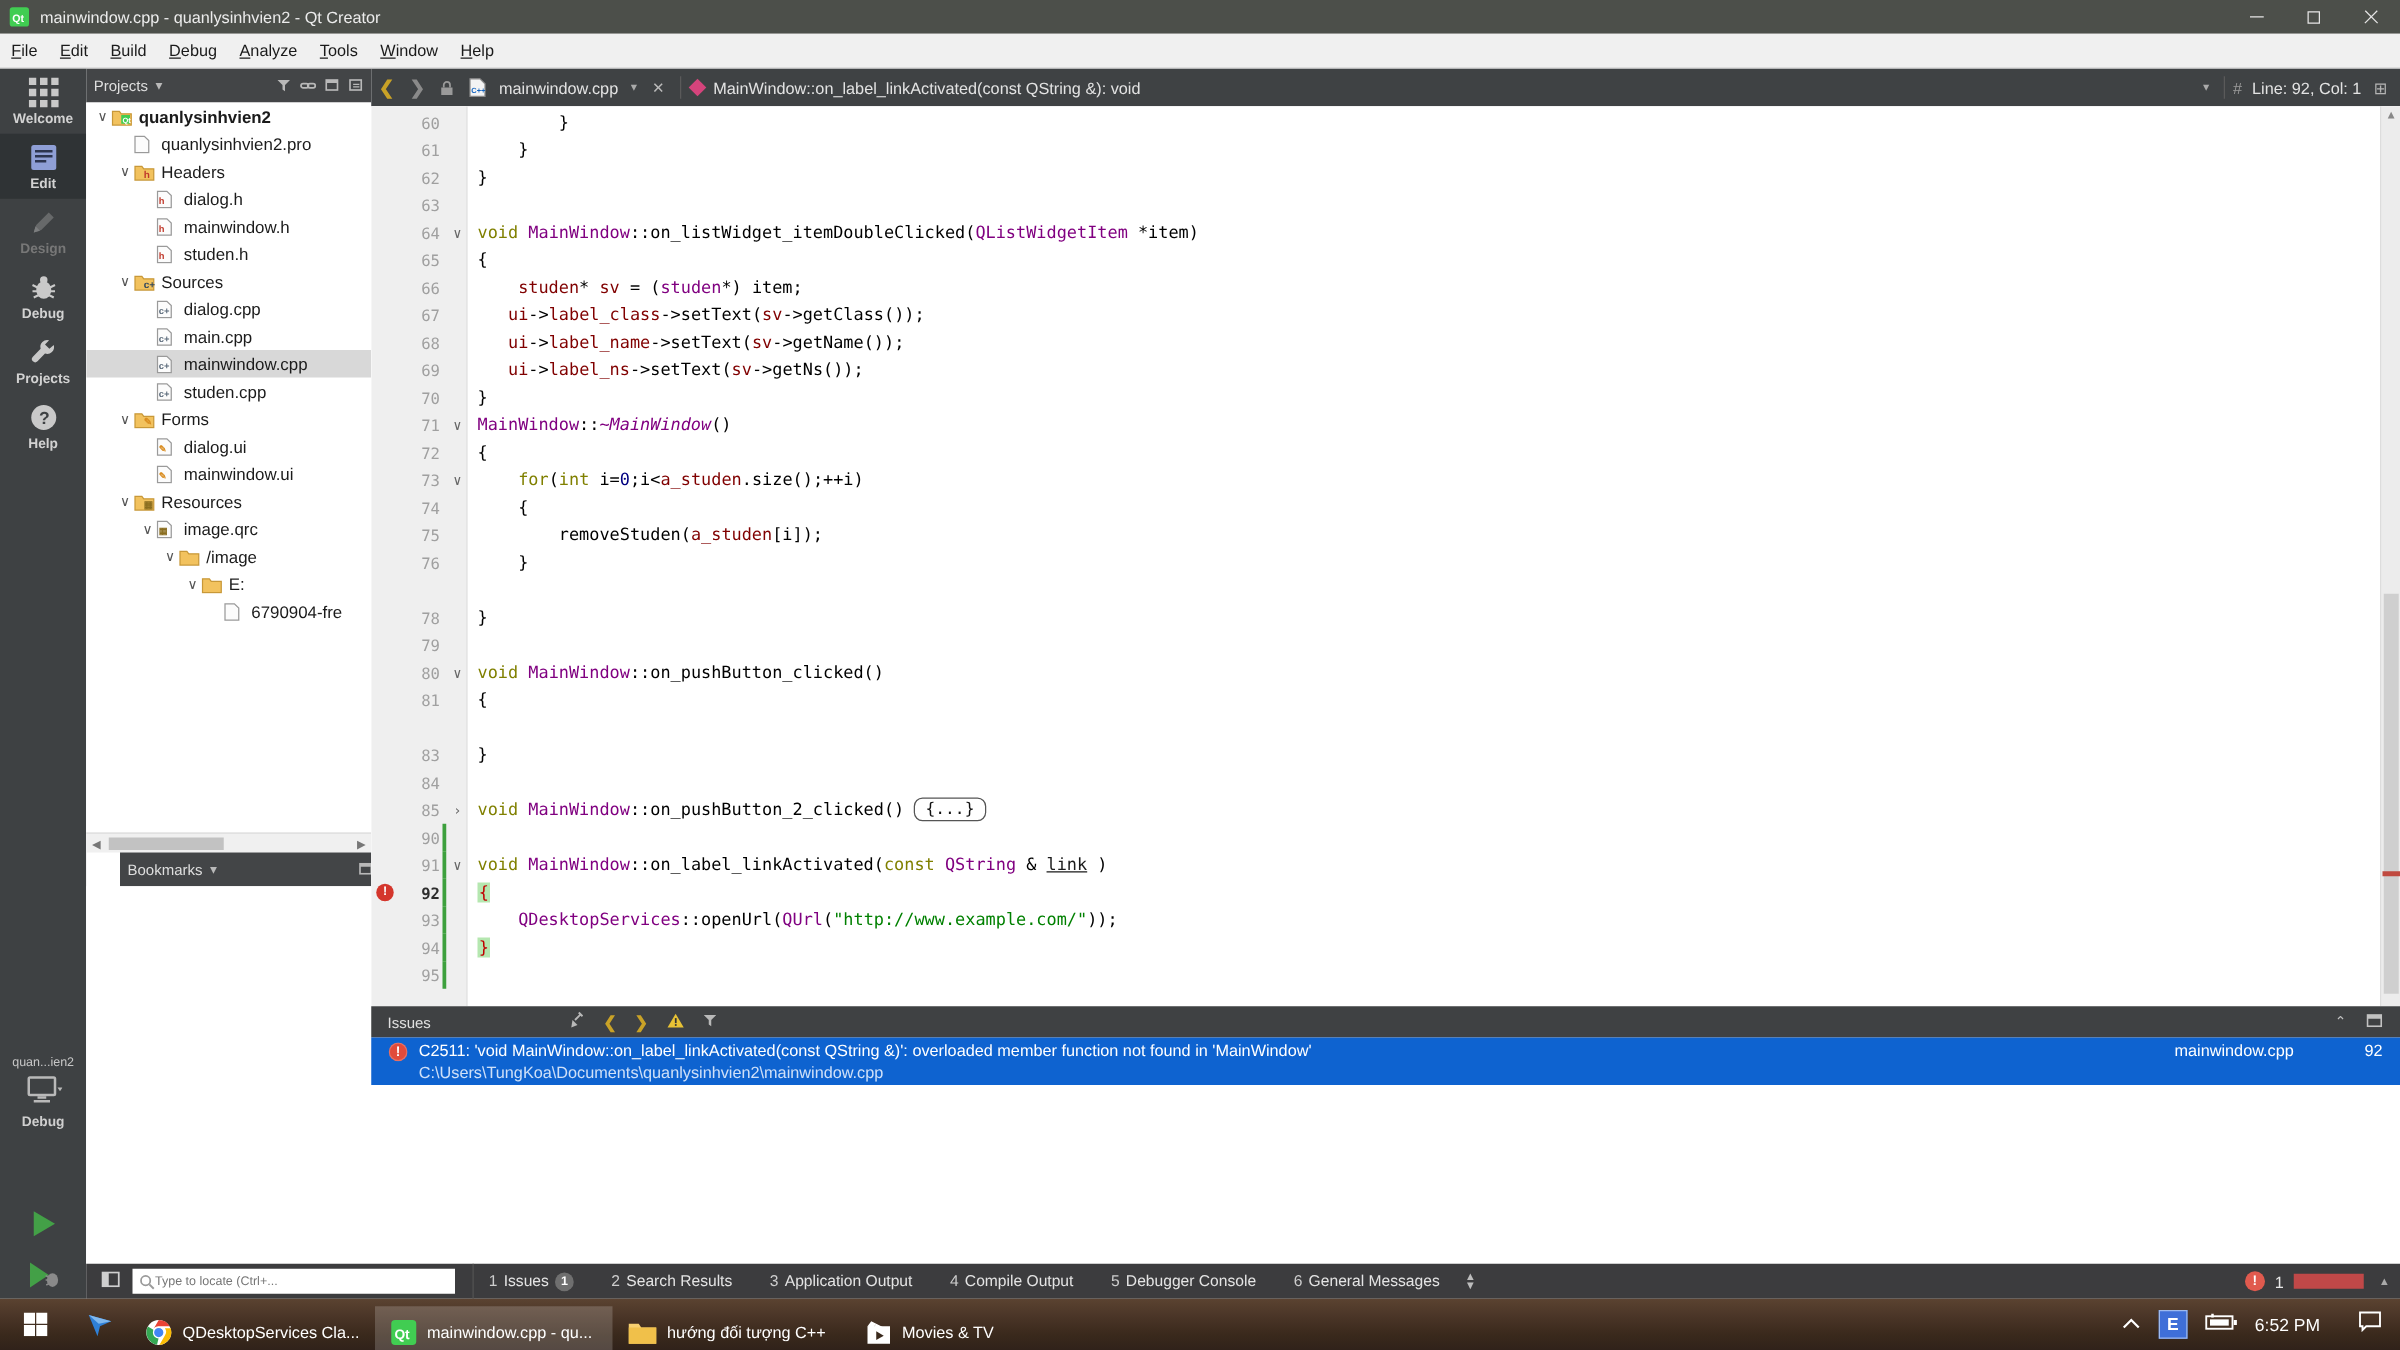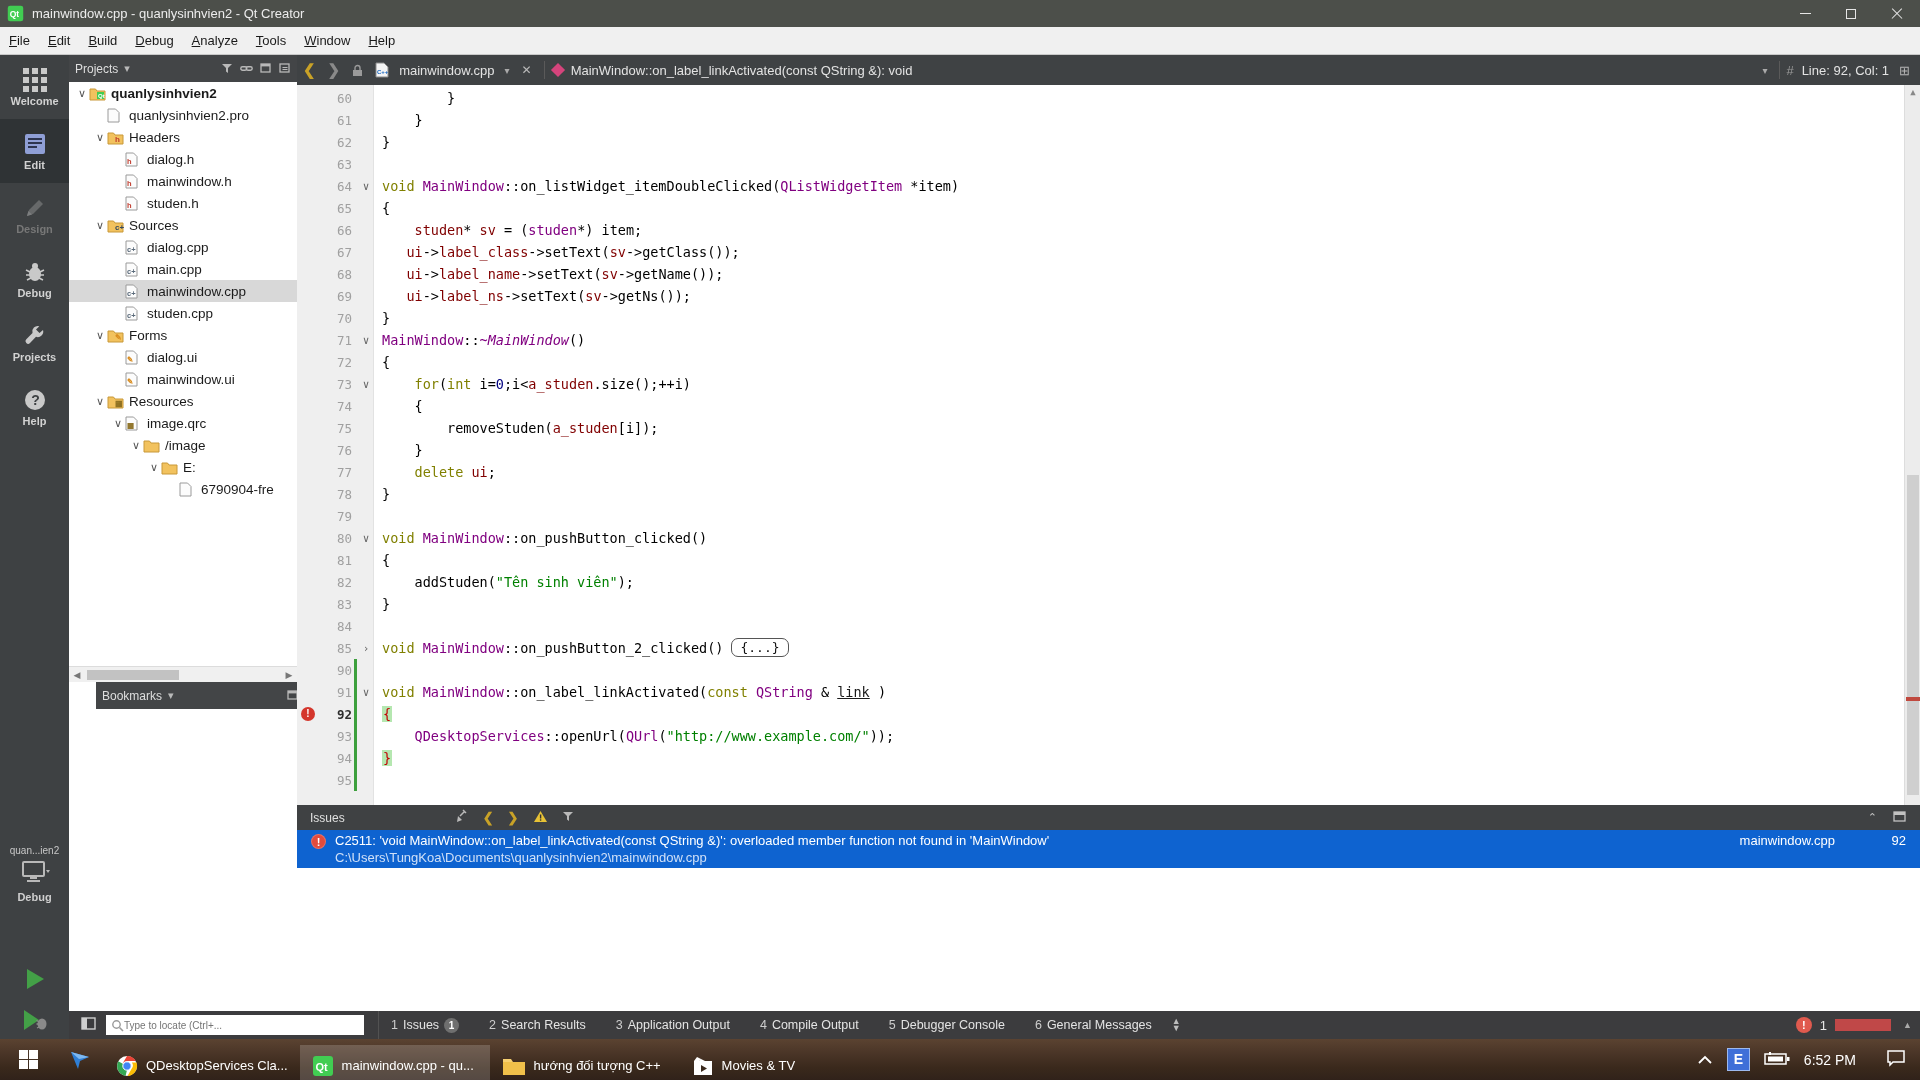--- a/index.html
+++ b/index.html
@@ -21,21 +21,21 @@
   .ic-x:before { transform:rotate(45deg);} .ic-x:after{ transform:rotate(-45deg);}
 
   
   .menubar { position:absolute; left:0; top:27px; width:1920px; height:28px;
              background:#f0f0f0; border-bottom:1px solid #c9c9c9; display:flex; align-items:center; }
   .menu-item { font-size:13px; color:#1a1a1a; padding:0 9px; height:28px; line-height:28px; }
   .menu-item u { text-decoration:underline; }
 
   
   .rail { position:absolute; left:0; top:55px; width:69px; height:984px; background:#3e4143; }
-  .mode { width:69px; height:64px; display:flex; flex-direction:column; align-items:center;
+  .mode { width:69px; height:52px; display:flex; flex-direction:column; align-items:center;
           justify-content:center; gap:3px; }
   .mode .mlabel { font-size:11px; font-weight:bold; color:#d2d2d2; }
   .mode.active { background:#2f3335; }
   .mode.disabled .mlabel { color:#777; }
   .mode.disabled svg { opacity:.45; }
   .kitsel { position:absolute; left:0; top:762px; width:69px; text-align:center; color:#c7c7c7;margin-top:28px; }
   .kitsel .kproj { font-size:10px; margin-bottom:4px; }
   .kitsel .kcfg { font-size:11px; font-weight:bold; margin-top:3px; color:#cfcfcf; }
   .runbtn { position:absolute; left:0; width:69px; height:34px; display:flex; align-items:center; justify-content:center; }
 
@@ -639,26 +639,20 @@
     <span class="lnum ">75</span>
 
     <span class="ctext"><span class="tk-pln">        </span><span class="tk-fn">removeStuden</span><span class="tk-pln">(</span><span class="tk-var">a_studen</span><span class="tk-pln">[i]);</span></span>
         </div>
         <div class="cline" style="top:354px">
 
     <span class="lnum ">76</span>
 
     <span class="ctext"><span class="tk-pln">    }</span></span>
         </div>
-        <div class="cline" style="top:376px">
-
-    <span class="lnum ">77</span>
-
-    <span class="ctext"><span class="tk-pln">    </span><span class="tk-kw">delete</span><span class="tk-pln"> </span><span class="tk-var">ui</span><span class="tk-pln">;</span></span>
-        </div>
         <div class="cline" style="top:398px">
 
     <span class="lnum ">78</span>
 
     <span class="ctext"><span class="tk-pln">}</span></span>
         </div>
         <div class="cline" style="top:420px">
 
     <span class="lnum ">79</span>
 
@@ -669,26 +663,20 @@
     <span class="lnum ">80</span>
 
     <span class="foldm">∨</span>
     <span class="ctext"><span class="tk-kw">void</span><span class="tk-pln"> </span><span class="tk-ty">MainWindow</span><span class="tk-pln">::</span><span class="tk-fn">on_pushButton_clicked</span><span class="tk-pln">()</span></span>
         </div>
         <div class="cline" style="top:464px">
 
     <span class="lnum ">81</span>
 
     <span class="ctext"><span class="tk-pln">{</span></span>
-        </div>
-        <div class="cline" style="top:486px">
-
-    <span class="lnum ">82</span>
-
-    <span class="ctext"><span class="tk-pln">    </span><span class="tk-fn">addStuden</span><span class="tk-pln">(</span><span class="tk-str">"Tên sinh viên"</span><span class="tk-pln">);</span></span>
         </div>
         <div class="cline" style="top:508px">
 
     <span class="lnum ">83</span>
 
     <span class="ctext"><span class="tk-pln">}</span></span>
         </div>
         <div class="cline" style="top:530px">
 
     <span class="lnum ">84</span>

